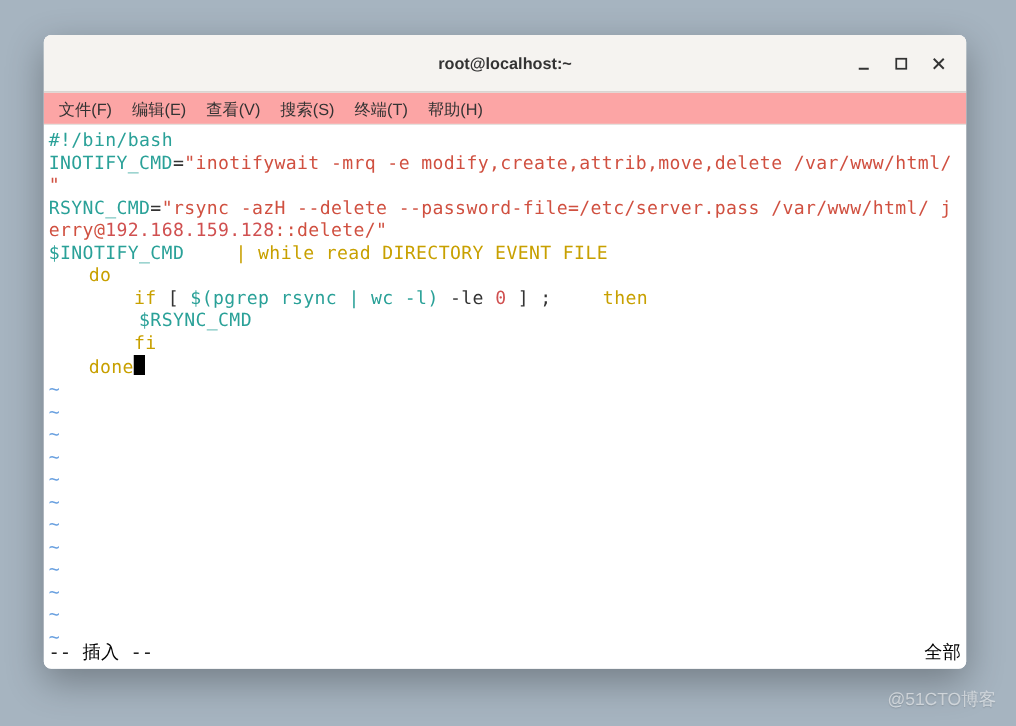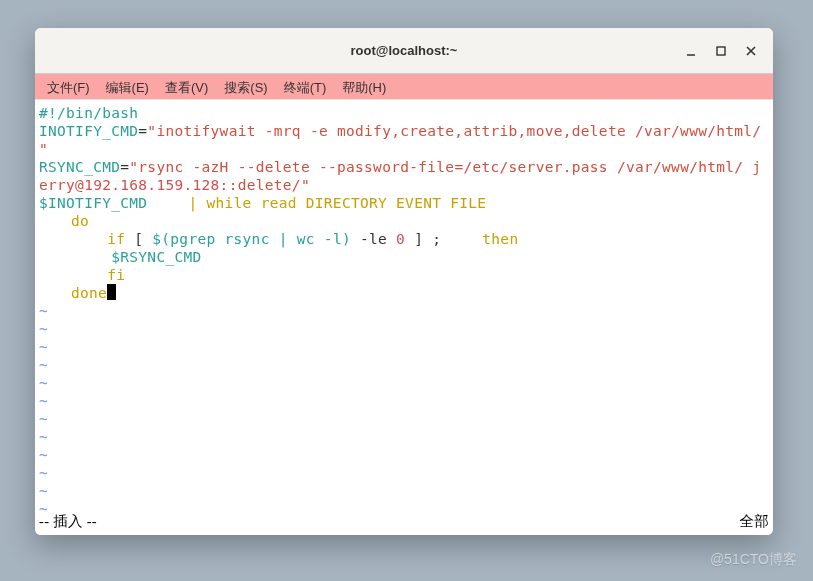--- a/index.html
+++ b/index.html
@@ -88,21 +88,21 @@
     .c-var     { color: #2aa198; }
     .c-teal    { color: #2aa198; }
     .c-op      { color: #333; }
     .c-str     { color: #d05040; }
     .c-kw      { color: #c8a000; padding-left: 32px; }
     .c-num     { color: #d05050; }
     .c-plain   { color: #333; }
     .tilde     { color: #6aa1e0; }
     .statusline {
       display: flex;
-      font-family: Liberation Serif, serif;
+      font-family: Liberation Mono, monospace;
       font-size: 14.5px;
       padding: 0 4px 4px 4px;
       color: #000;
       background:#fff;
       letter-spacing: 0.3px;
     }
     .status-left { flex: 0 0 auto; }
     .status-mid  { flex: 1; }
     .status-pos  { flex: 0 0 auto; padding-right: 80px; }
     .status-right{ flex: 0 0 auto; }

